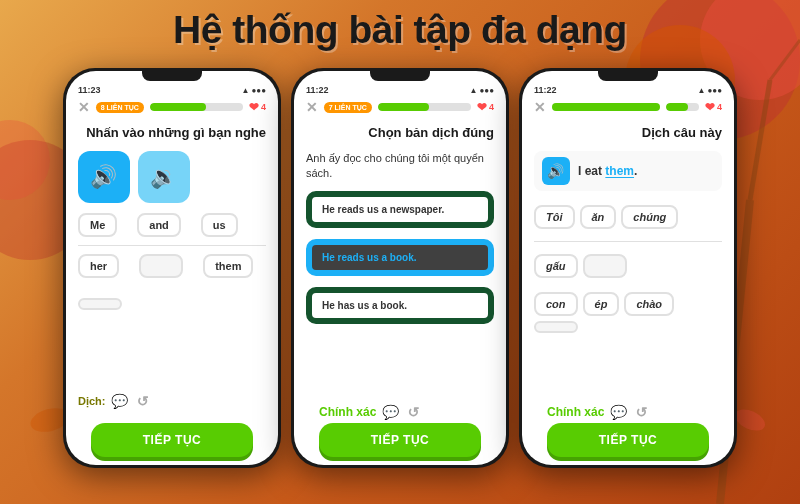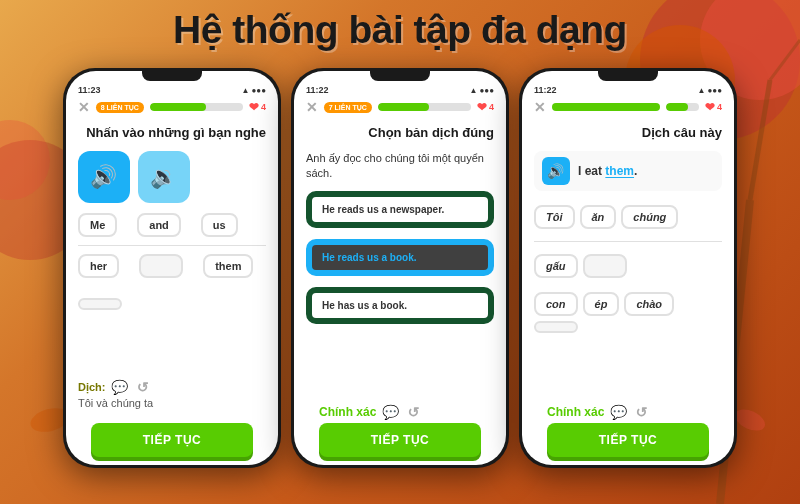--- a/index.html
+++ b/index.html
@@ -217,21 +217,21 @@
     }
 
     
     .phone-bottom {
       padding: 6px 25px 8px;
     }
     .continue-btn {
       width: 100%;
       background: #58cc02;
       border: none;
-      border-radius: 8px;
+      border-radius: 14px;
       padding: 10px;
       font-size: 12px;
       font-weight: 800;
       color: white;
       text-align: center;
       letter-spacing: 0.5px;
       box-shadow: 0 4px 0 #46a302;
     }
     .correct-label {
       font-size: 12px;
@@ -403,21 +403,20 @@
         </div>
 
         <div class="translate-section">
           <div class="translate-label">
             <span>Dịch:</span>
             <div class="chat-icons">
               <span>💬</span>
               <span>↺</span>
             </div>
           </div>
-          <div class="translate-text">Tôi và chúng ta</div>
         </div>
       </div>
 
       <div class="phone-bottom">
         <div class="continue-btn">TIẾP TỤC</div>
       </div>
     </div>
   </div>
 
   <div class="phone">

